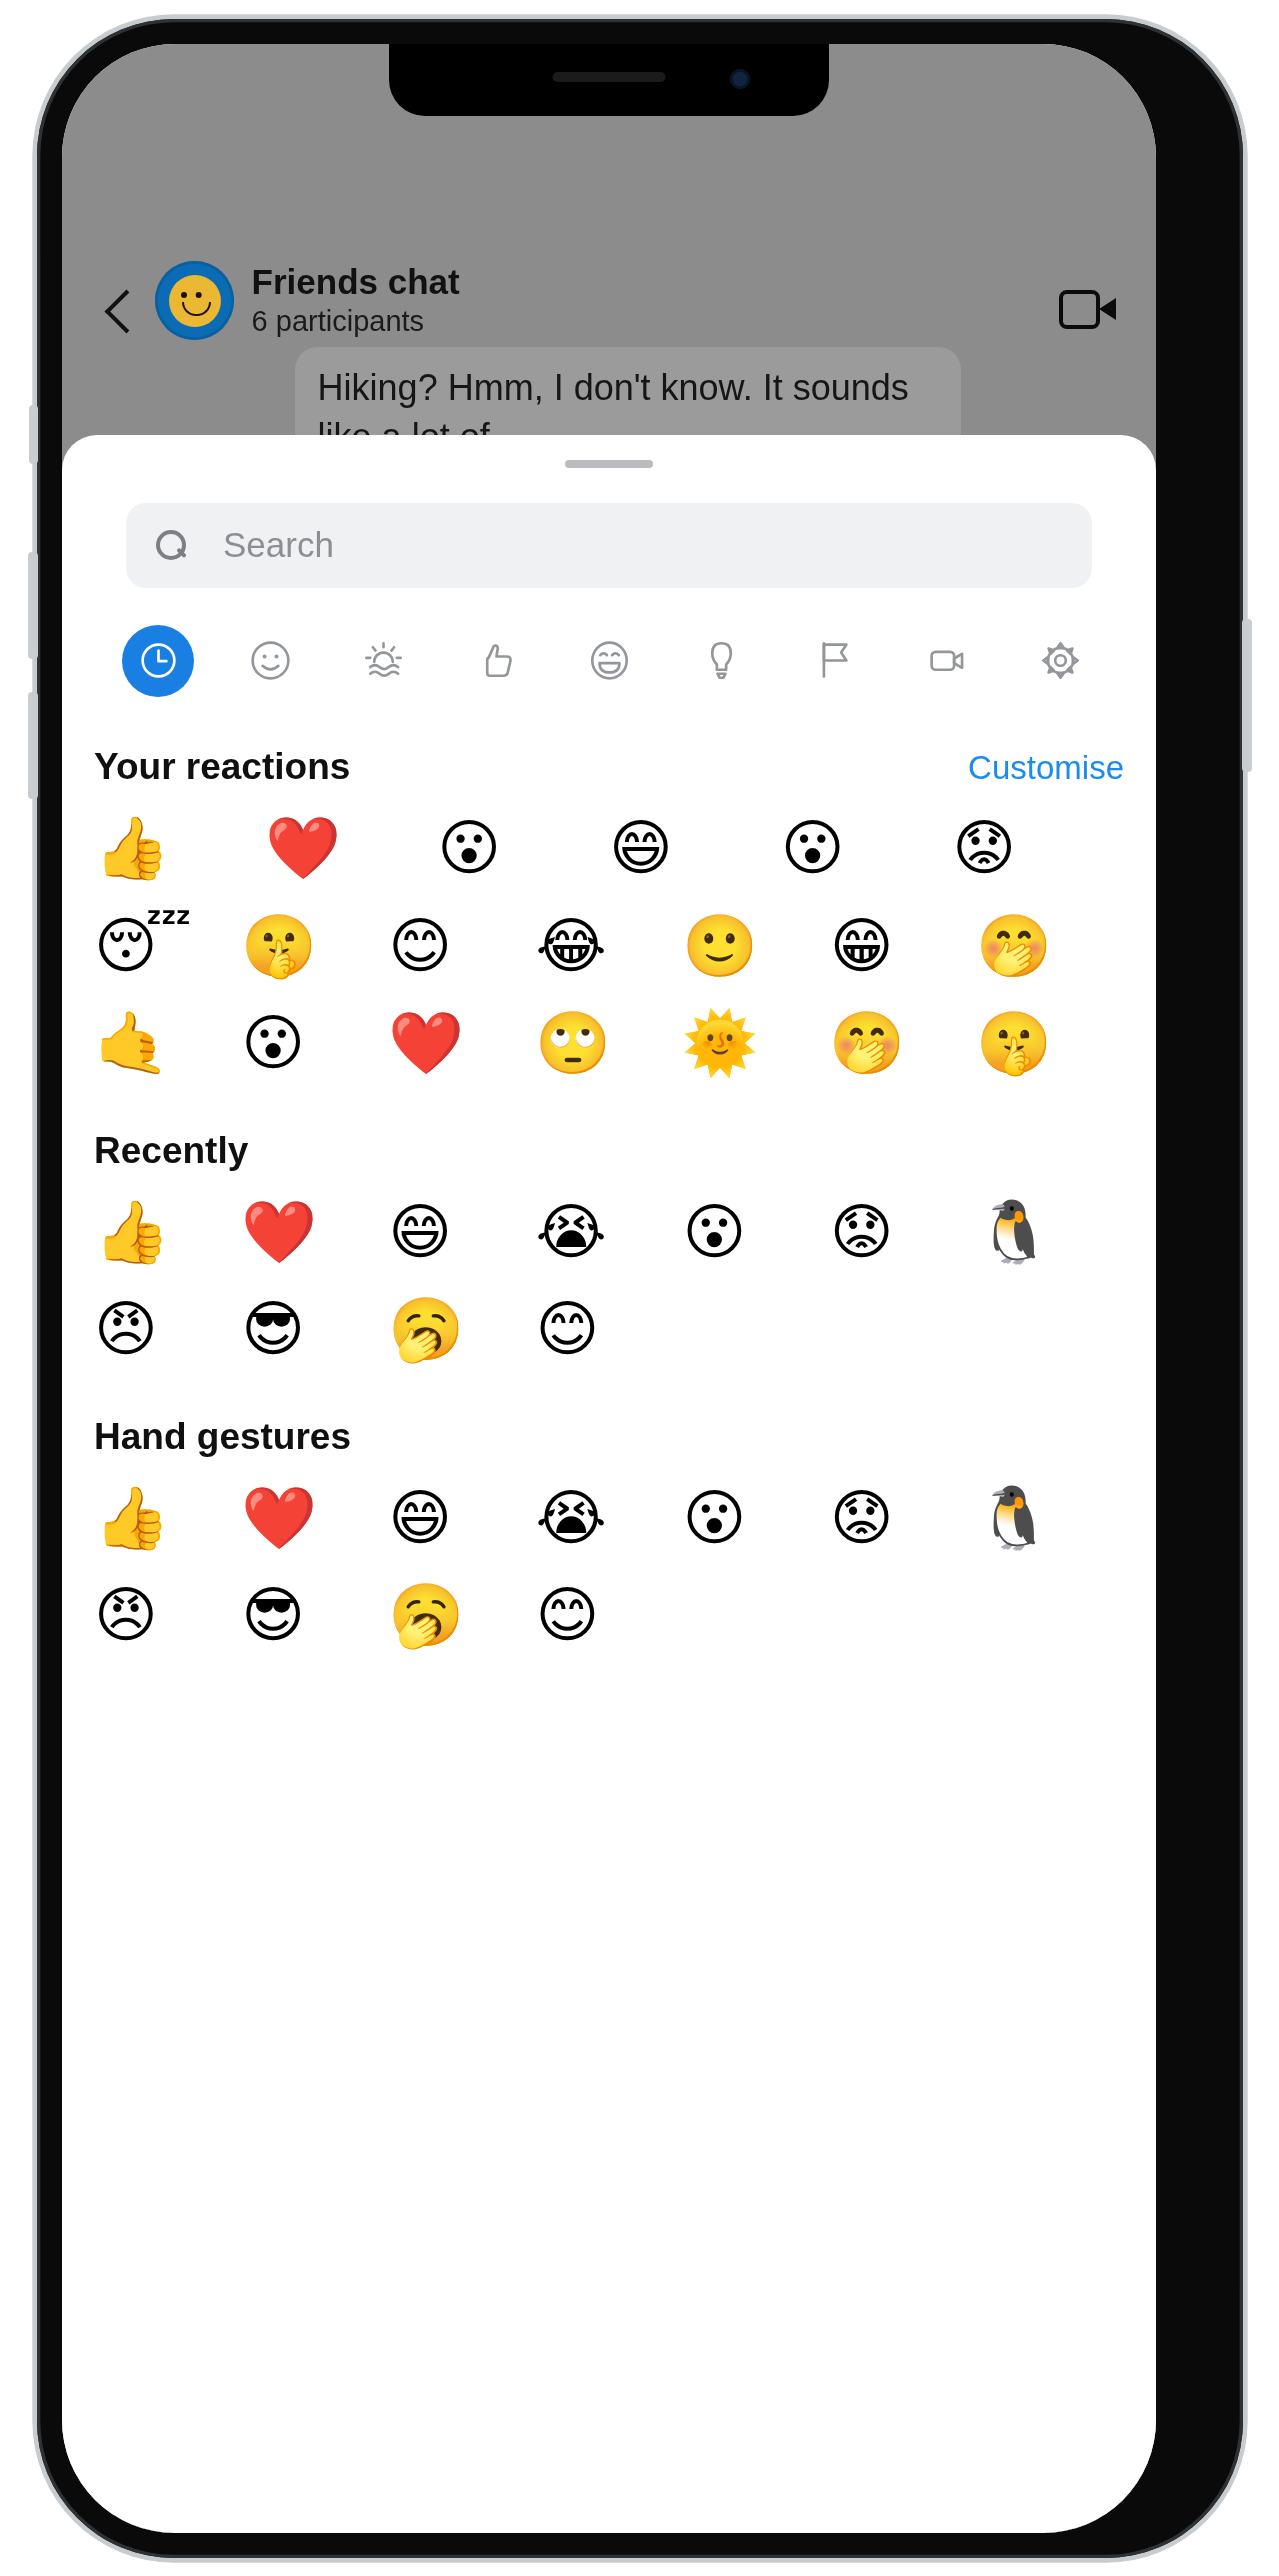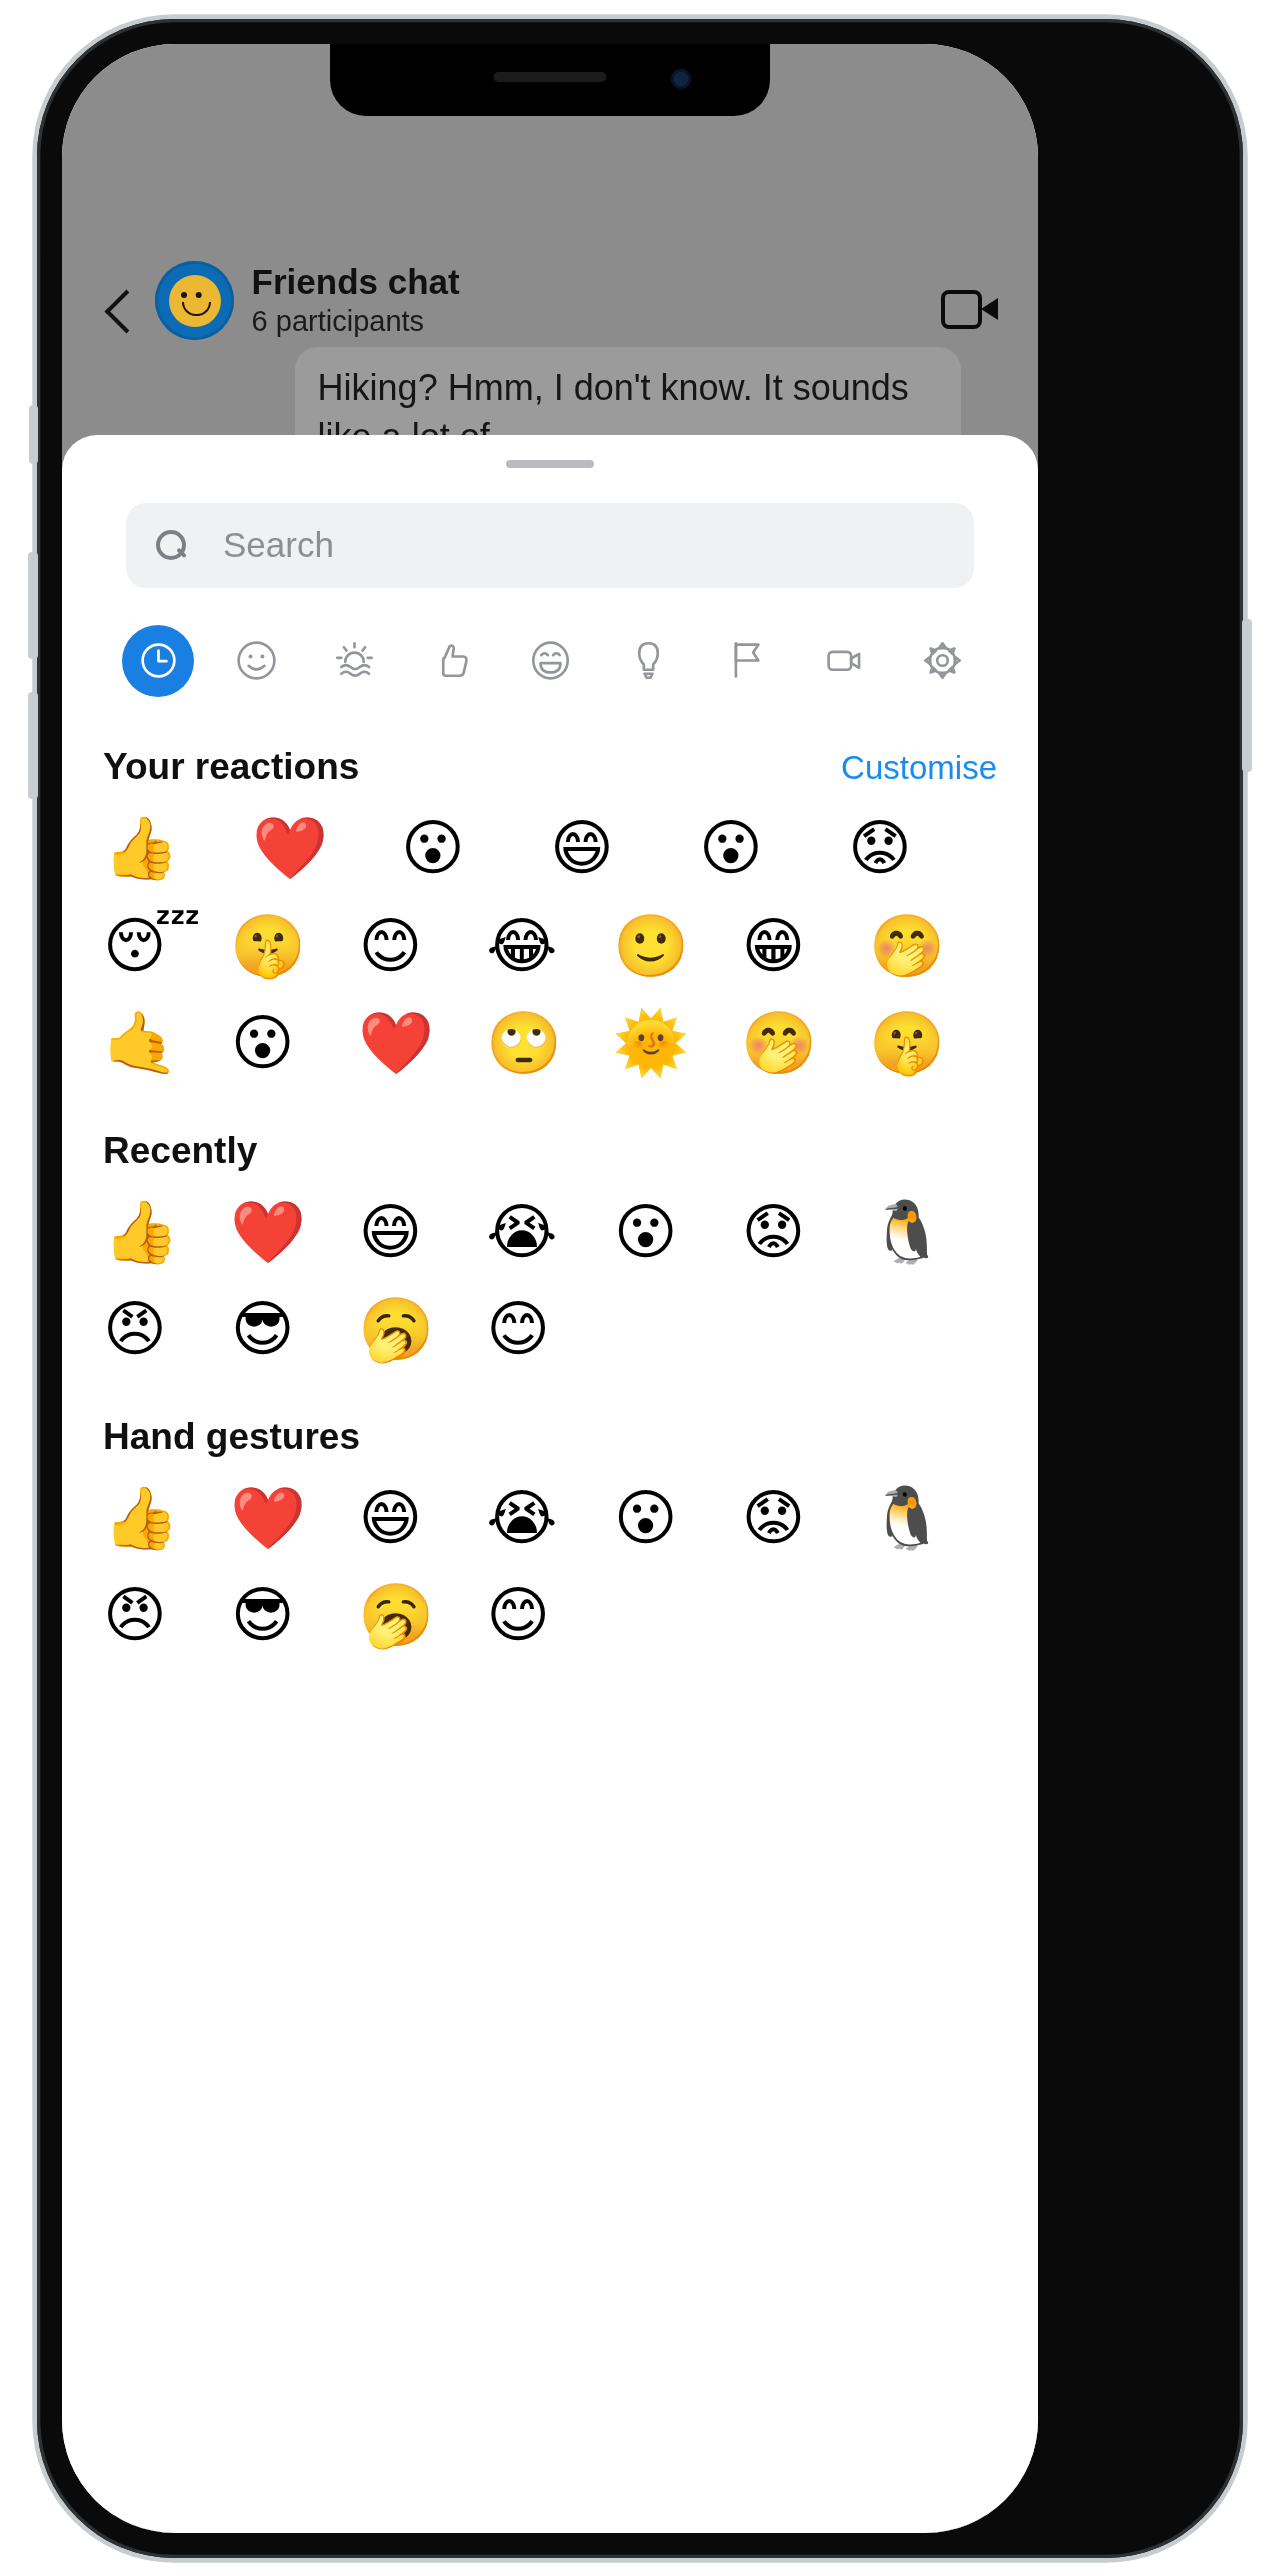--- a/index.html
+++ b/index.html
@@ -30,21 +30,21 @@
   }
   #btn-silent  { left: -8px; top: 386px;  width: 9.3px; height: 59px; }
   #btn-volup   { left: -9.3px; top: 533px;  width: 10px; height: 107px; }
   #btn-voldown { left: -9.3px; top: 673px; width: 10px; height: 107px; }
   #btn-power   { right: -9.3px; top: 600px; width: 10px; height: 153px; }
 
   #phone-screen {
     position: absolute;
     left: 25px;
     top: 25px;
-    width: 976px;
+    width: 1094px;
     height: 2489px;
     border-radius: 113px;
     background: #ffffff;
     overflow: hidden;
   }
 
   
   #notch {
     position: absolute;
     left: 50%;
@@ -250,21 +250,21 @@
   }
   .cat-tab {
     width: 72px; height: 72px;
     display: flex; align-items: center; justify-content: center;
     border-radius: 50%;
   }
   .cat-tab.active { background: #1a7fe3; }
   .cat-tab svg { display: block; }
 
   
-  .section { margin: 0 41px; }
+  .section { margin: 0 32px; }
   .section-head {
     display: flex;
     align-items: baseline;
     justify-content: space-between;
     margin-top: 49px;
   }
   .section-title {
     font-size: 37px;
     font-weight: bold;
     color: #101010;

